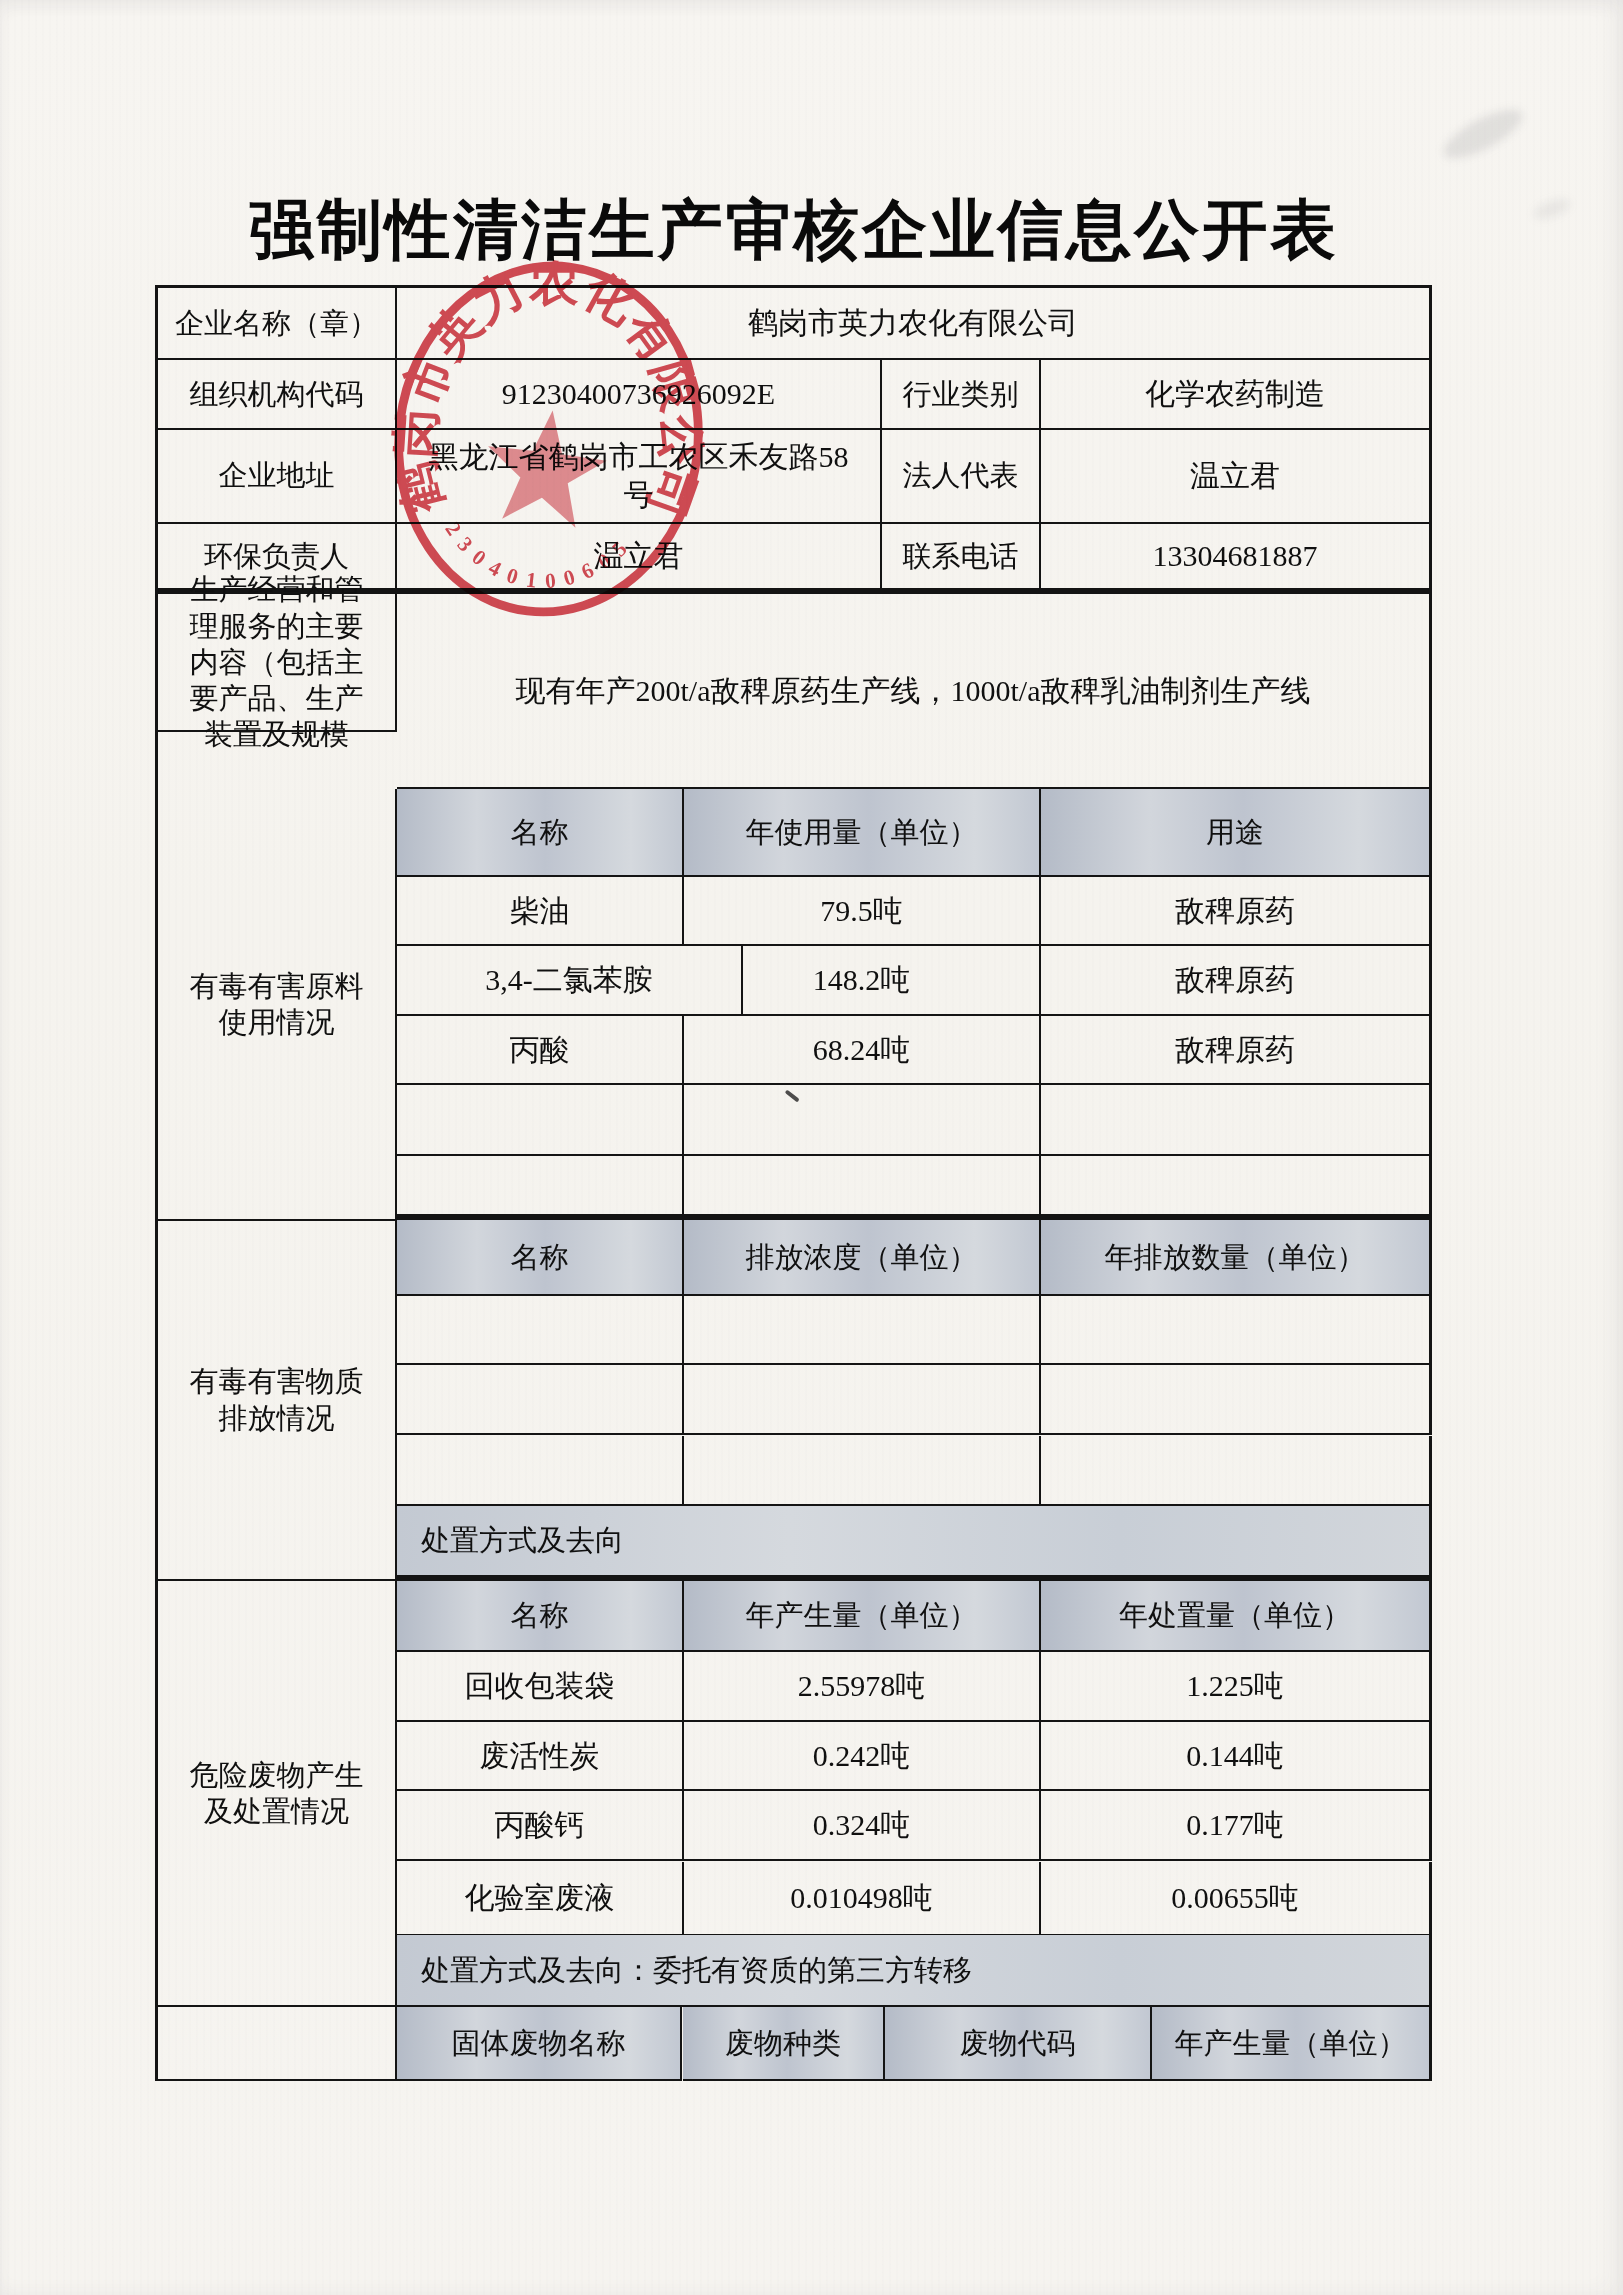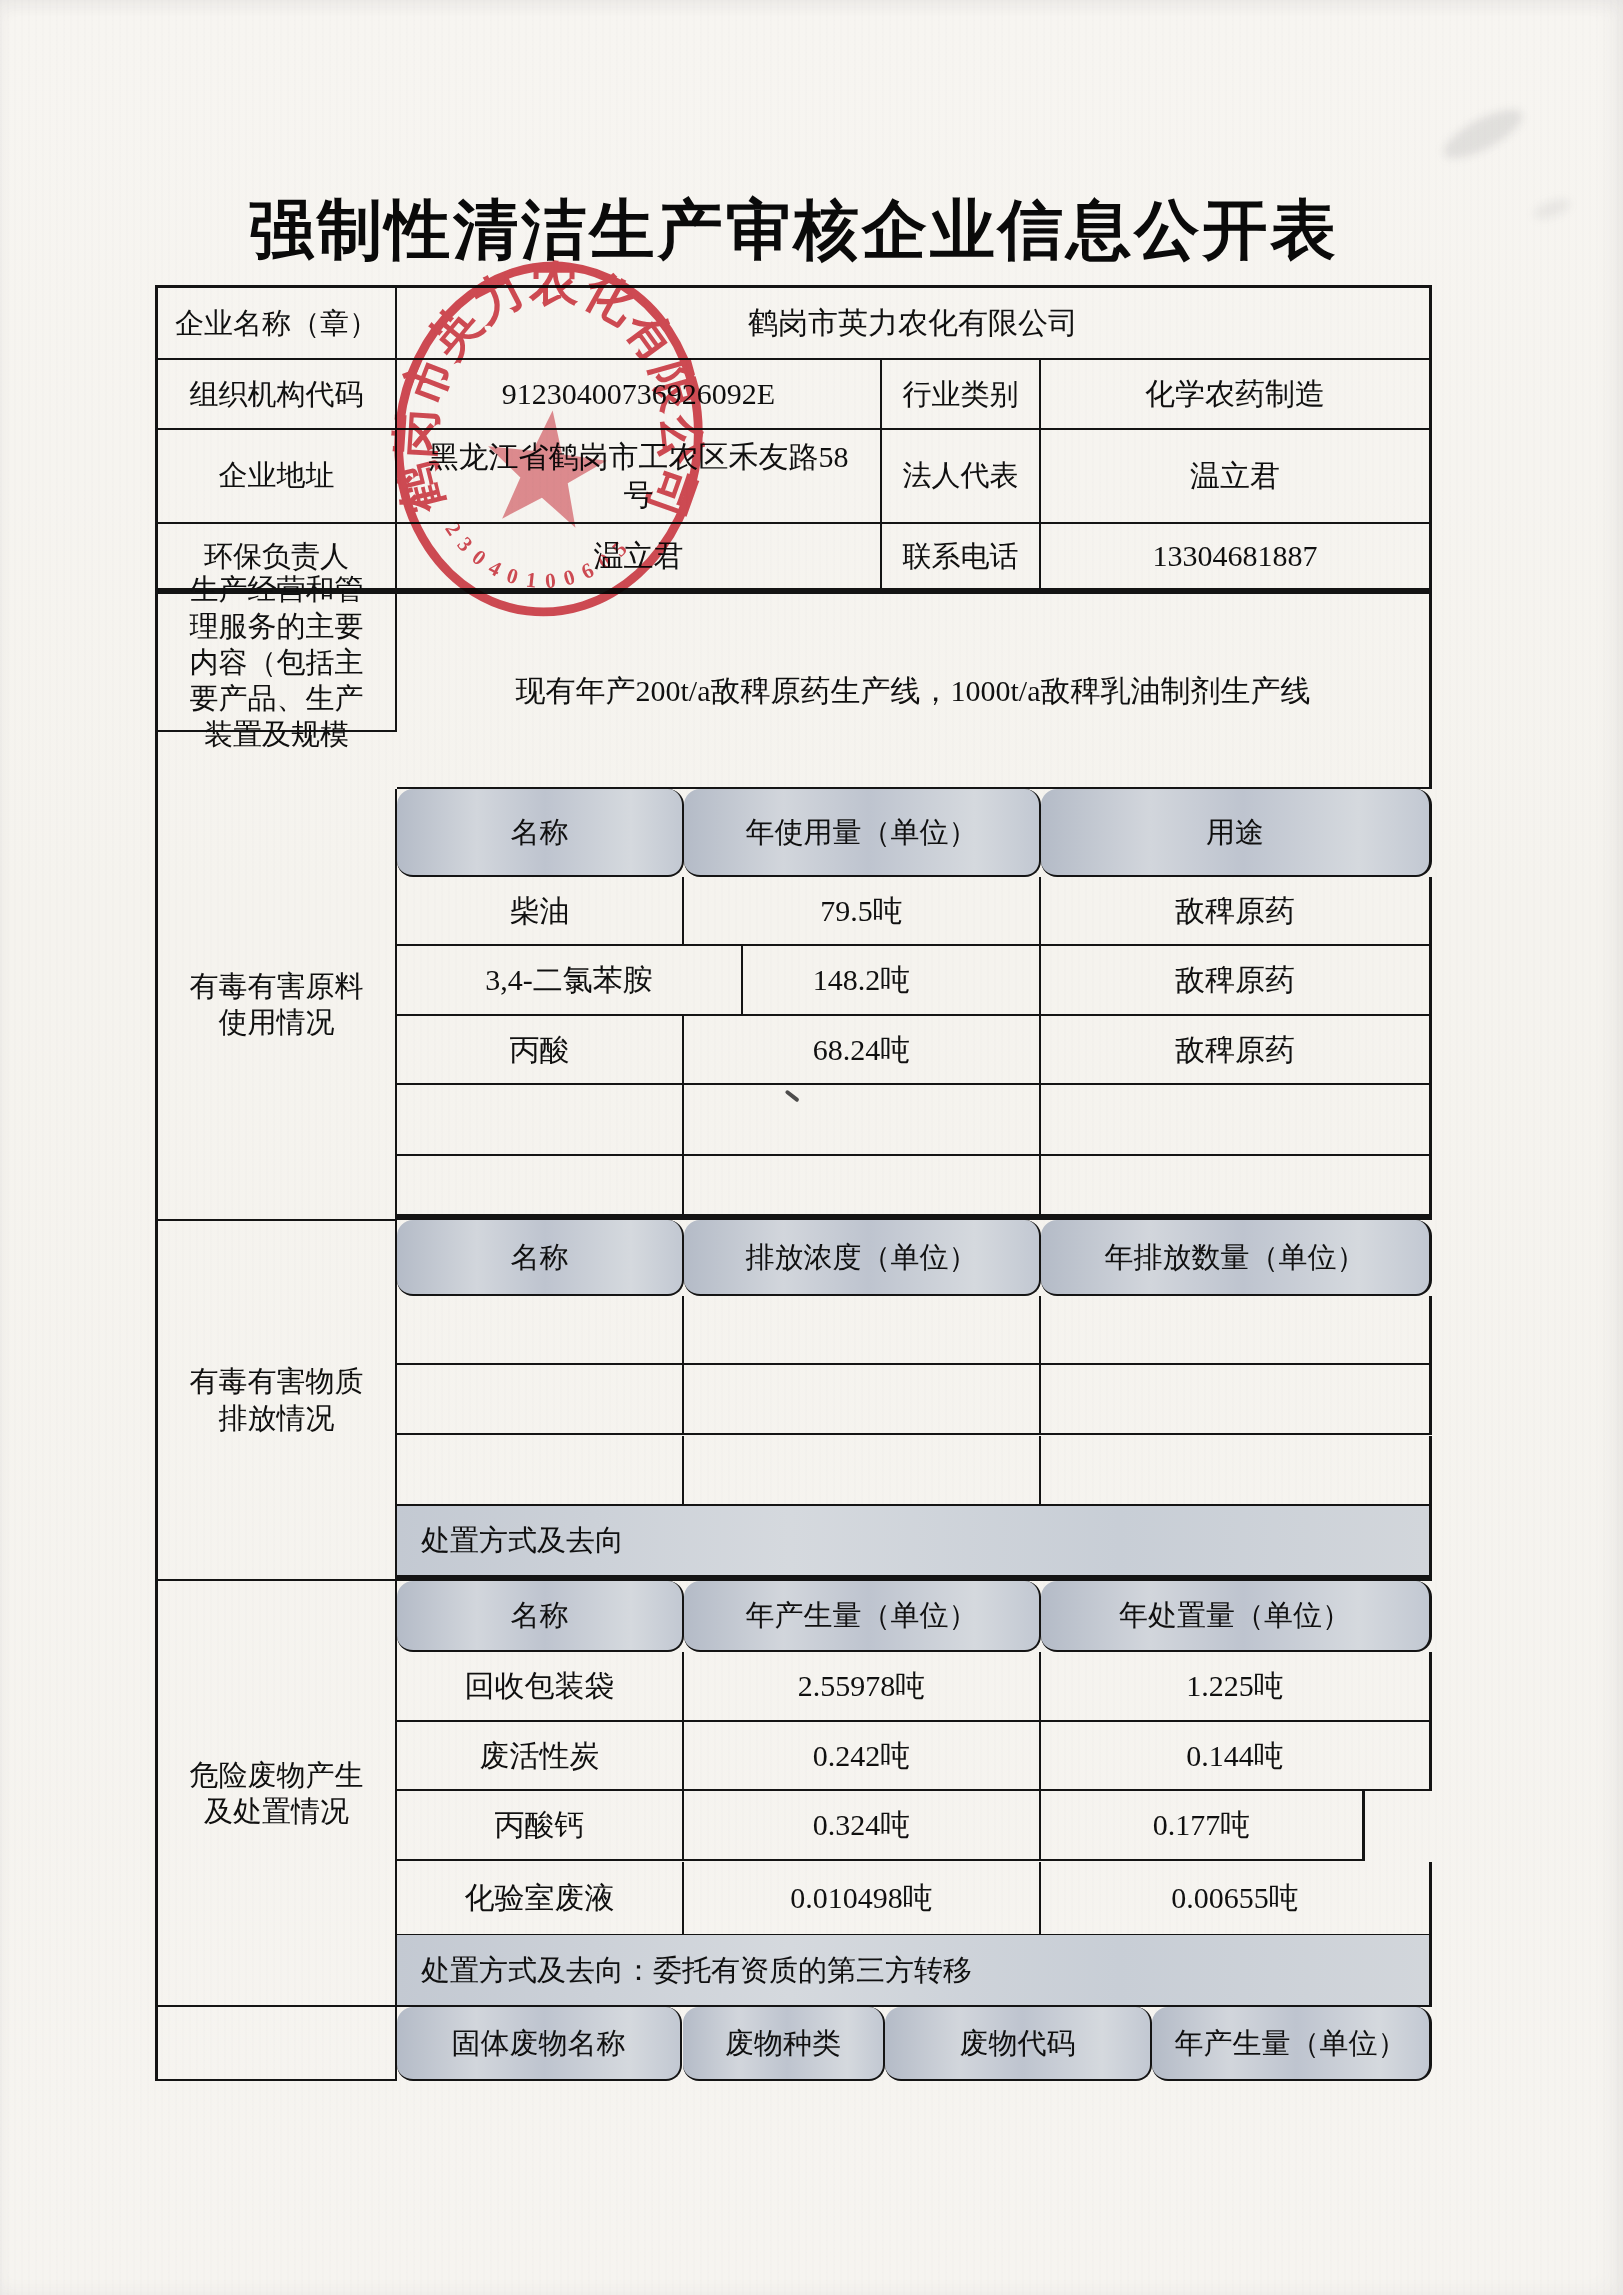--- a/index.html
+++ b/index.html
@@ -18,21 +18,21 @@
   }
   .tbl{position:absolute;left:139px;top:285px;width:1274px;height:1793px;
        border-top:3.8px solid #141414;border-left:3.8px solid #141414;margin-left:16px;}
   .c{position:absolute;box-sizing:border-box;
      border-right:2.5px solid #141414;border-bottom:2.5px solid #141414;
      display:flex;align-items:center;justify-content:center;
      font-size:30px;line-height:1.25;text-align:center;color:#101010;}
   .lbl{font-size:29px;}
   .lastcol{border-right-width:3.8px;}
   .thick{border-bottom-width:6.3px;}
-  .hdr{background:linear-gradient(90deg,#b4bbc7 0%,#d2d6dc 28%,#bec4cf 52%,#d5d9de 82%,#c2c8d2 100%);border-radius:16px;}
+  .hdr{background:linear-gradient(90deg,#b4bbc7 0%,#d2d6dc 28%,#bec4cf 52%,#d5d9de 82%,#c2c8d2 100%);}
   .band{background:linear-gradient(90deg,#c3c9d2 0%,#d5d9de 38%,#c8ced6 70%,#d2d6db 100%);
         justify-content:flex-start;text-align:left;padding-left:24px;}
   .wrapbox{width:433px;text-align:center;}
   .stamp{position:absolute;left:384px;top:253px;mix-blend-mode:multiply;opacity:.88;pointer-events:none;}
   .smudge{position:absolute;border-radius:50%;filter:blur(4.4px);}
   .mark{position:absolute;background:#2f2e2e;border-radius:2.5px;opacity:.85;}
 </style>
 </head>
 <body>
 
@@ -117,21 +117,21 @@
     <div class="c" style="left:239px;top:1364px;width:287px;height:70px">回收包装袋</div>
     <div class="c" style="left:526px;top:1364px;width:357px;height:70px">2.55978吨</div>
     <div class="c lastcol" style="left:883px;top:1364px;width:391px;height:70px">1.225吨</div>
 
     <div class="c" style="left:239px;top:1434px;width:287px;height:69px">废活性炭</div>
     <div class="c" style="left:526px;top:1434px;width:357px;height:69px">0.242吨</div>
     <div class="c lastcol" style="left:883px;top:1434px;width:391px;height:69px">0.144吨</div>
 
     <div class="c" style="left:239px;top:1503px;width:287px;height:70px">丙酸钙</div>
     <div class="c" style="left:526px;top:1503px;width:357px;height:70px">0.324吨</div>
-    <div class="c lastcol" style="left:883px;top:1503px;width:324px;height:70px">0.177吨</div>
+    <div class="c lastcol" style="left:883px;top:1503px;width:391px;height:70px">0.177吨</div>
 
     <div class="c" style="left:239px;top:1574px;width:287px;height:74px">化验室废液</div>
     <div class="c" style="left:526px;top:1574px;width:357px;height:74px">0.010498吨</div>
     <div class="c lastcol" style="left:883px;top:1574px;width:391px;height:74px">0.00655吨</div>
 
     <div class="c lbl band lastcol" style="left:239px;top:1647px;width:1035px;height:72px">处置方式及去向：委托有资质的第三方转移</div>
 
     <div class="c lbl" style="left:0;top:1719px;width:239px;height:74px"></div>
     <div class="c lbl hdr" style="left:525px;top:1719px;width:202px;height:74px">废物种类</div>
     <div class="c lbl hdr" style="left:239px;top:1719px;width:285px;height:74px">固体废物名称</div>

